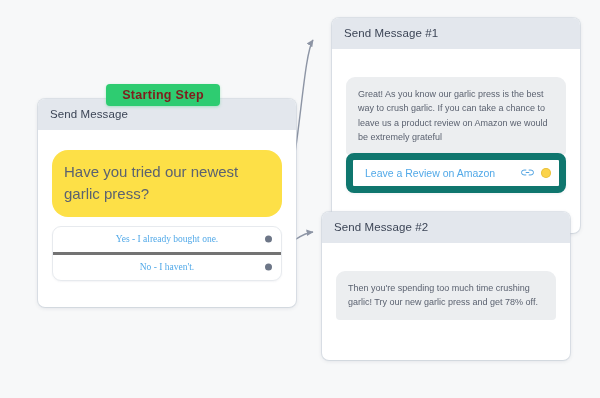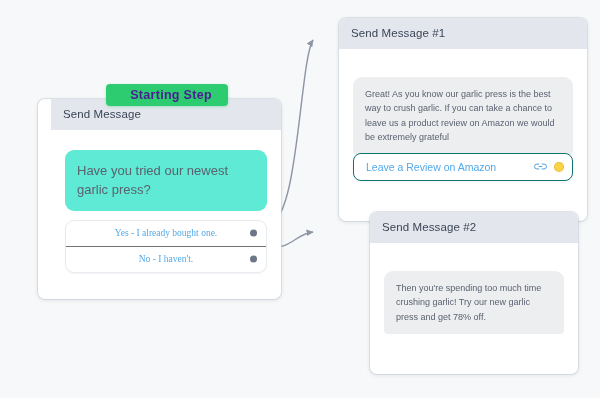--- a/index.html
+++ b/index.html
@@ -57,48 +57,46 @@
 
   
   #starting-step {
     position: absolute;
     left: 106px;
     top: 84px;
     width: 114px;
     height: 22px;
     background: #2ecc71;
     border-radius: 4px;
-    color: #4c1d95;
+    color: #7f1d1d;
     font-size: 12.5px;
     font-weight: bold;
     letter-spacing: 0.3px;
     display: flex;
     align-items: center;
     justify-content: center;
     z-index: 4;
     box-shadow: 0 1px 3px rgba(46,204,113,0.35);
-    padding-left: 8px;
   }
 
   
   #main-card {
     left: 38px;
     top: 99px;
-    width: 230px;
-    padding-left: 13px;
+    width: 258px;
   }
   #main-card .node-body {
     padding: 20px 14px 26px 14px;
   }
 
   .bubble {
-    background: #5eead4;
-    border-radius: 9px;
+    background: #fde047;
+    border-radius: 16px;
     color: #5b6270;
-    font-size: 13px;
+    font-size: 15px;
     line-height: 1.5;
     padding: 11px 12px 11px 12px;
   }
 
   
   .answers {
     margin-top: 9px;
     background: #ffffff;
     border: 1px solid #e7eaee;
     border-radius: 9px;
@@ -109,65 +107,64 @@
     position: relative;
     height: 25px;
     display: flex;
     align-items: center;
     justify-content: center;
     color: #52a9e8;
     font-size: 9.5px;
     font-family: Liberation Serif, serif;
   }
   .answer-row + .answer-row {
-    border-top: 1px solid #737373;
+    border-top: 3px solid #737373;
   }
   .answer-dot {
     position: absolute;
     right: 9px;
     top: 50%;
     transform: translateY(-50%);
     width: 7px;
     height: 7px;
     border-radius: 50%;
     background: #6d7687;
   }
 
   
   #msg-card-1 {
-    left: 339px;
+    left: 332px;
     top: 18px;
     width: 248px;
   }
   #msg-card-2 {
     left: 322px;
     top: 212px;
-    width: 208px;
-    margin-left: 48px;
+    width: 248px;
   }
   #msg-card-1 .node-body,
   #msg-card-2 .node-body {
     padding: 20px 14px 40px 14px;
   }
   .msg-stack {
     margin-top: 8px;
   }
   .msg-bubble {
     background: #eceef0;
     border-radius: 9px 9px 4px 4px;
     color: #5b6270;
     font-size: 9px;
     line-height: 1.62;
     padding: 10px 12px 10px 12px;
   }
   .cta-button {
     position: relative;
     margin-top: -2px;
     background: #ffffff;
-    border: 1px solid #0f766e;
+    border: 7px solid #0f766e;
     border-radius: 8px;
     box-shadow: 0 1px 3px rgba(60,75,100,0.08);
     height: 26px;
     display: flex;
     align-items: center;
     justify-content: center;
     color: #52a9e8;
     font-size: 10.5px;
     overflow: hidden;
     padding: 0 8px;

